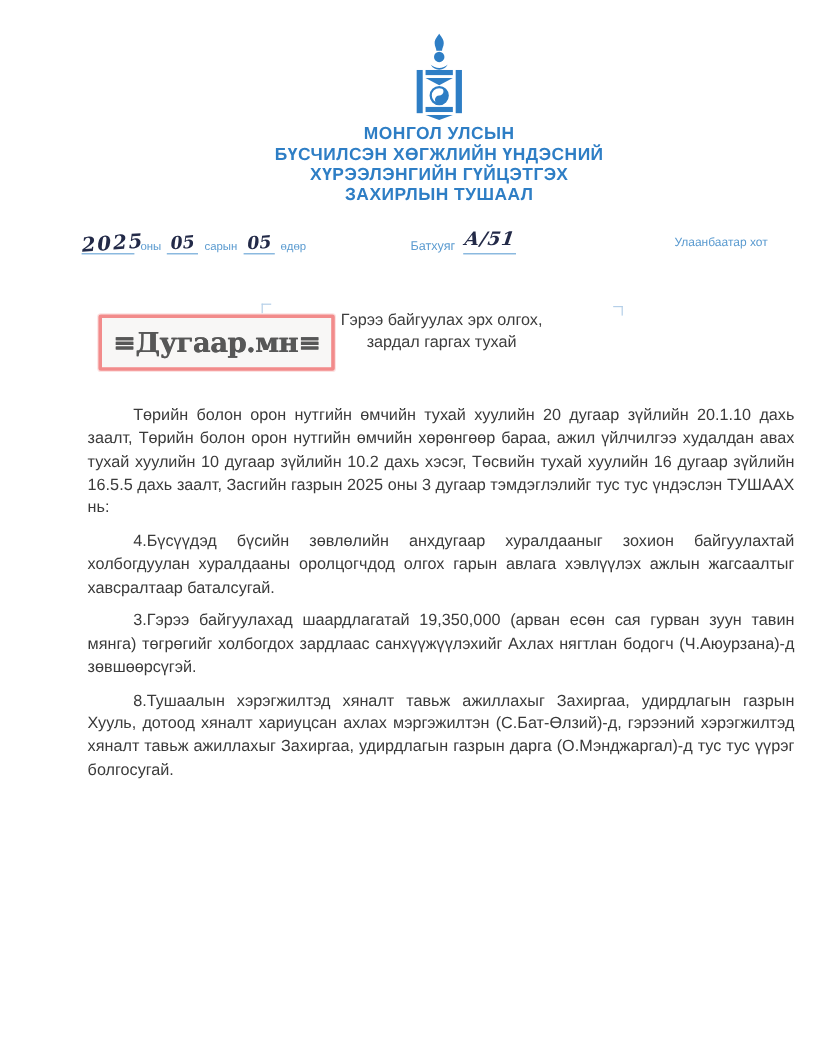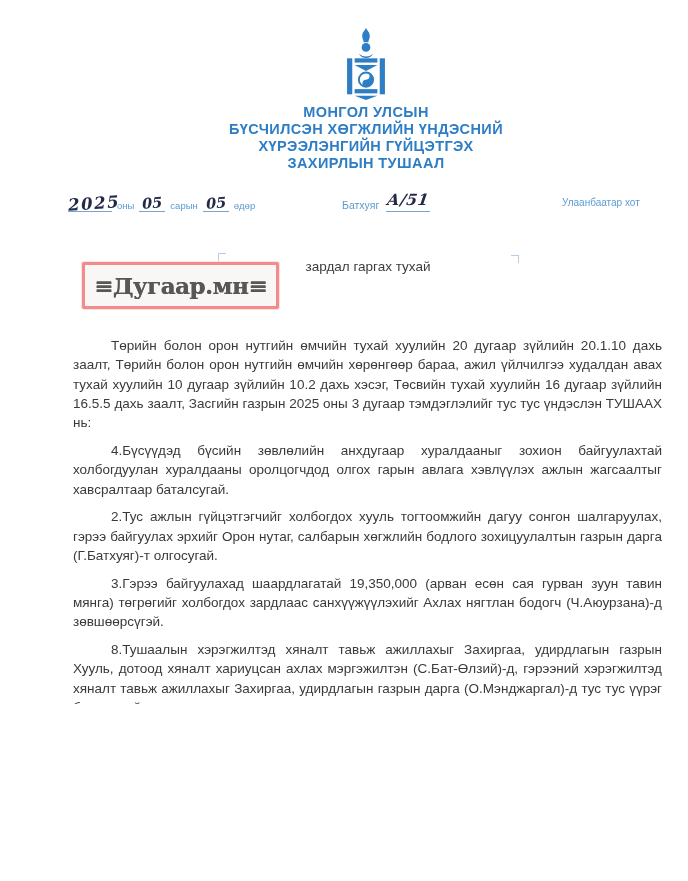--- a/index.html
+++ b/index.html
@@ -112,27 +112,27 @@
   <div class="dl-city">Улаанбаатар хот</div>
 
   <div class="watermark">
     <span class="watermark-text">≡Дугаар.мн≡</span>
   </div>
 
   <div class="cm cm-left"></div>
   <div class="cm cm-right"></div>
 
   <div class="doc-title">
+    <div>Гэрээ байгуулах эрх олгох,</div>
     <div>зардал гаргах тухай</div>
   </div>
 
   <div class="doc-body">
     <p>Төрийн болон орон нутгийн өмчийн тухай хуулийн 20 дугаар зүйлийн 20.1.10 дахь заалт, Төрийн болон орон нутгийн өмчийн хөрөнгөөр бараа, ажил үйлчилгээ худалдан авах тухай хуулийн 10 дугаар зүйлийн 10.2 дахь хэсэг, Төсвийн тухай хуулийн 16 дугаар зүйлийн 16.5.5 дахь заалт, Засгийн газрын 2025 оны 3 дугаар тэмдэглэлийг тус тус үндэслэн ТУШААХ нь:</p>
     <p>4.Бүсүүдэд бүсийн зөвлөлийн анхдугаар хуралдааныг зохион байгуулахтай холбогдуулан хуралдааны оролцогчдод олгох гарын авлага хэвлүүлэх ажлын жагсаалтыг хавсралтаар баталсугай.</p>
-    <p>2.Тус ажлын гүйцэтгэгчийг холбогдох хууль тогтоомжийн дагуу сонгон шалгаруулах, гэрээ байгуулах эрхийг Орон нутаг, салбарын хөгжлийн бодлого зохицуулалтын газрын дарга (Г.Батхуяг)-т олгосугай.</p>
     <p>3.Гэрээ байгуулахад шаардлагатай 19,350,000 (арван есөн сая гурван зуун тавин мянга) төгрөгийг холбогдох зардлаас санхүүжүүлэхийг Ахлах нягтлан бодогч (Ч.Аюурзана)-д зөвшөөрсүгэй.</p>
     <p>8.Тушаалын хэрэгжилтэд хяналт тавьж ажиллахыг Захиргаа, удирдлагын газрын Хууль, дотоод хяналт хариуцсан ахлах мэргэжилтэн (С.Бат-Өлзий)-д, гэрээний хэрэгжилтэд хяналт тавьж ажиллахыг Захиргаа, удирдлагын газрын дарга (О.Мэнджаргал)-д  тус тус үүрэг болгосугай.</p>
   </div>
 
   <svg class="stamp" viewBox="0 0 124 126" xmlns="http://www.w3.org/2000/svg">
     <rect x="2" y="2" width="118" height="104" fill="none" stroke="rgba(226,122,122,0.8)" stroke-width="2.6"></rect>
     <g fill="none" stroke="rgba(234,148,148,0.75)" stroke-width="1.7" stroke-linecap="round">
       <path d="M18 12 q4 6 0 12 q-4 6 0 12 q4 6 0 12 q-3 6 1 11"></path>
       <path d="M36 10 q-4 7 0 13 q4 6 0 13 q-4 6 0 12 q3 6 -1 12 q-3 6 1 11"></path>
       <path d="M54 12 q4 6 0 12 q-4 6 0 12 q4 7 0 13 q-3 6 1 11"></path>

